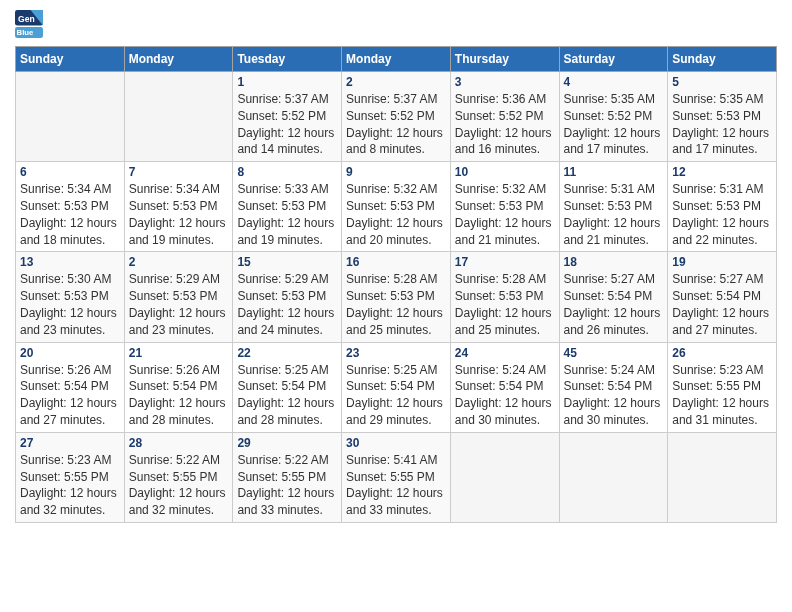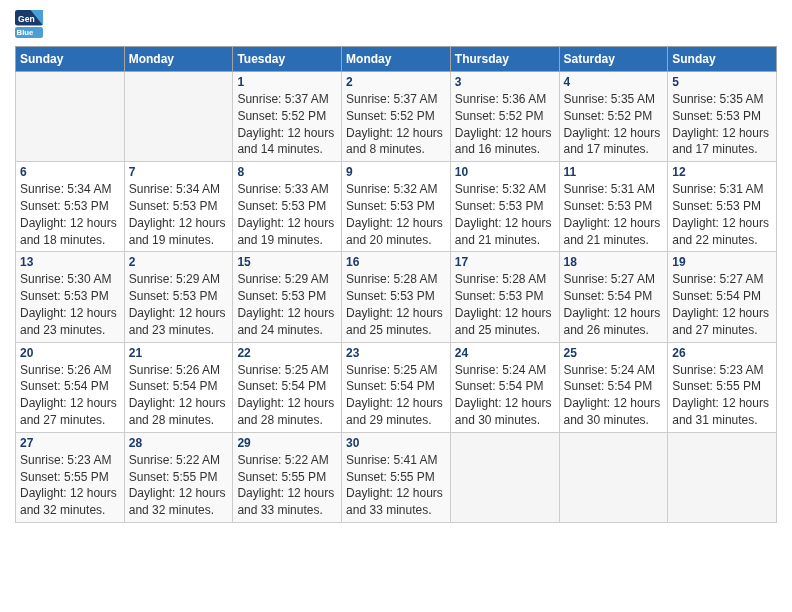--- a/index.html
+++ b/index.html
@@ -330,21 +330,21 @@
           </td>
           <td>
             <span class="day-num">24</span>
             <div class="day-info">
               <div>Sunrise: 5:24 AM</div>
               <div>Sunset: 5:54 PM</div>
               <div>Daylight: 12 hours and 30 minutes.</div>
             </div>
           </td>
           <td>
-            <span class="day-num">25</span>
+            <span class="day-num">45</span>
             <div class="day-info">
               <div>Sunrise: 5:24 AM</div>
               <div>Sunset: 5:54 PM</div>
               <div>Daylight: 12 hours and 30 minutes.</div>
             </div>
           </td>
           <td>
             <span class="day-num">26</span>
             <div class="day-info">
               <div>Sunrise: 5:23 AM</div>

